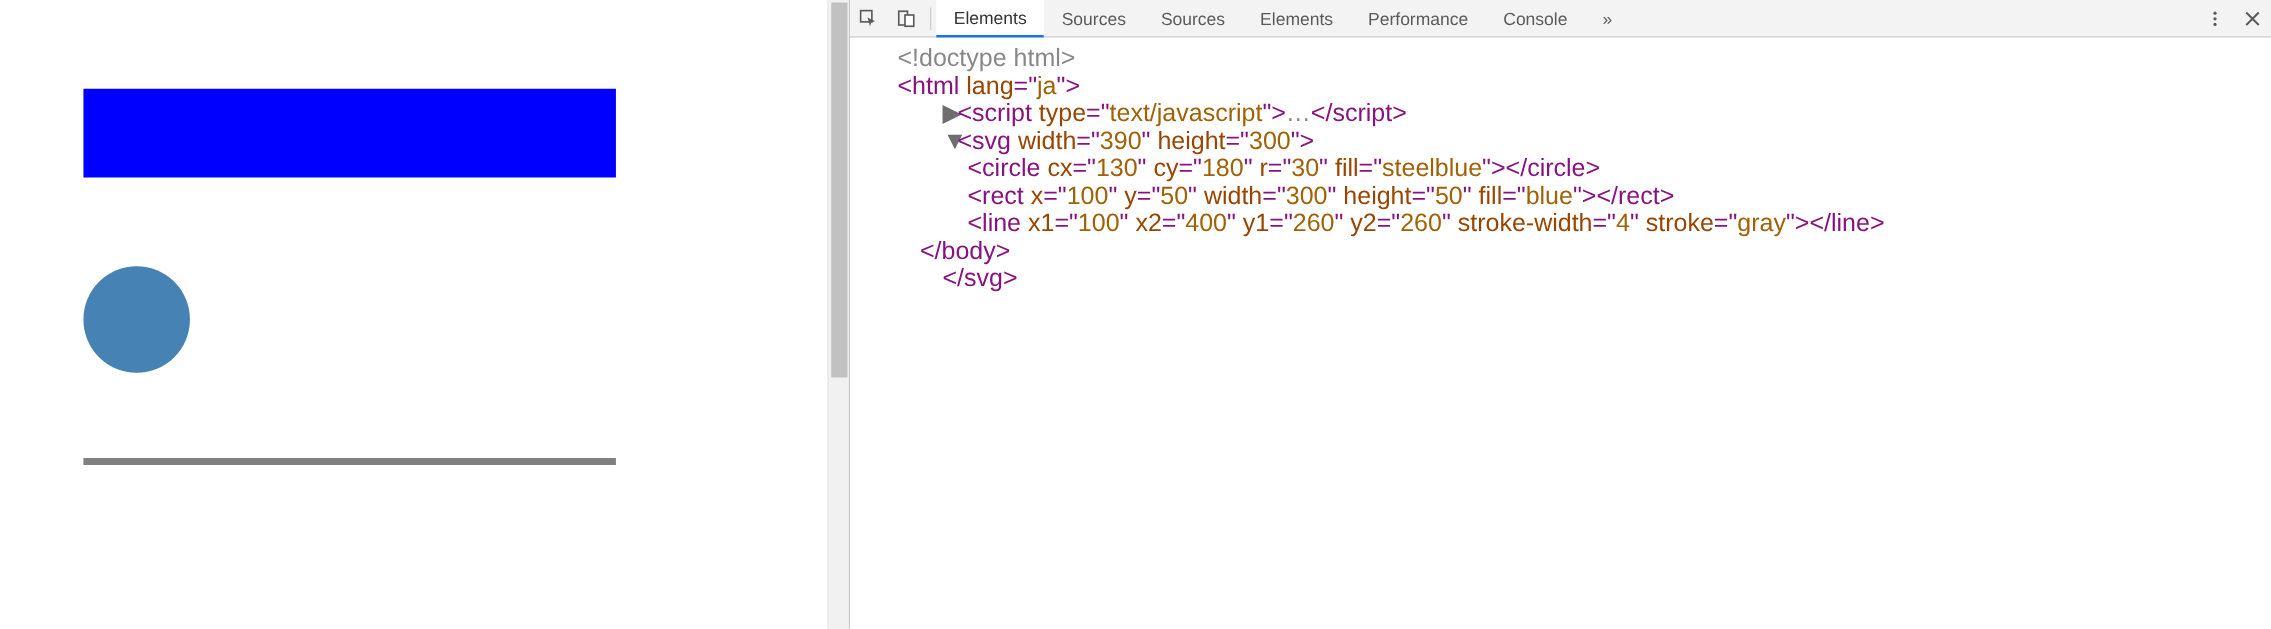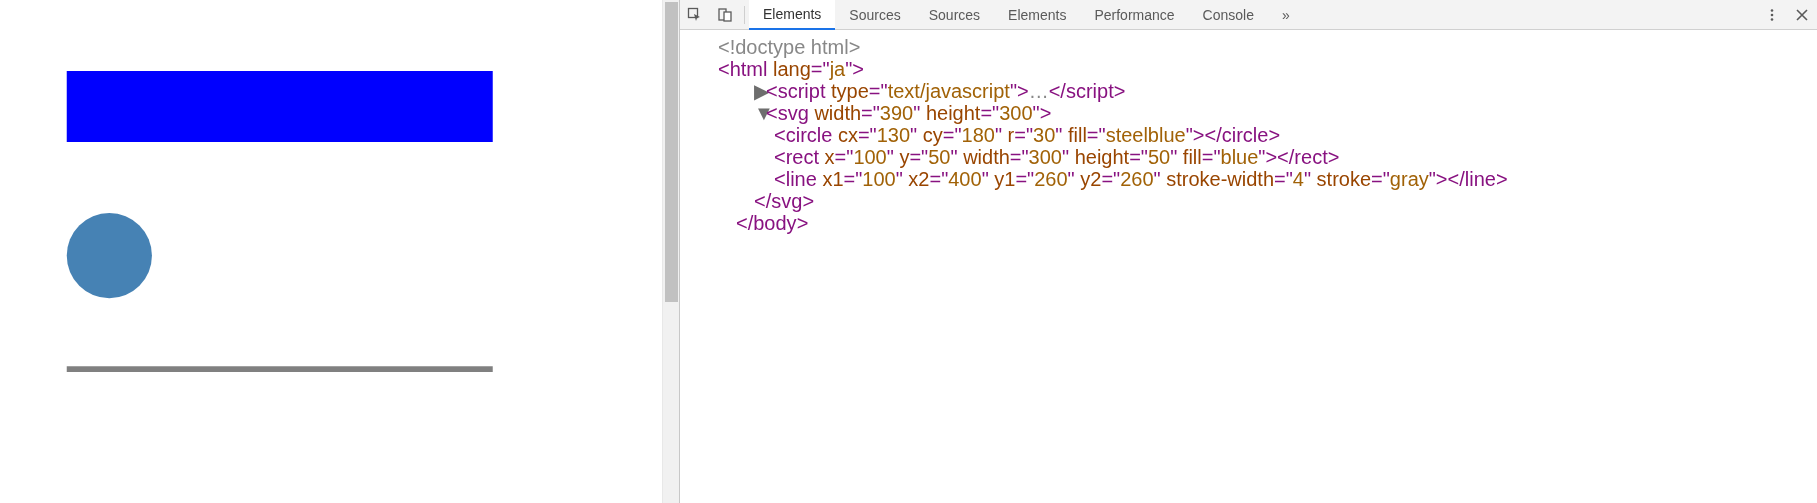--- a/index.html
+++ b/index.html
@@ -183,18 +183,18 @@
     <div class="dom-line indent3"><span class="tri">▶</span><span class="t-punc">&lt;</span><span class="t-tag">script</span> <span class="t-attr">type</span><span class="t-punc">="</span><span class="t-val">text/javascript</span><span class="t-punc">"&gt;</span><span class="t-gray">…</span><span class="t-punc">&lt;/</span><span class="t-tag">script</span><span class="t-punc">&gt;</span></div>
 
     <div class="dom-line indent3"><span class="tri">▼</span><span class="t-punc">&lt;</span><span class="t-tag">svg</span> <span class="t-attr">width</span><span class="t-punc">="</span><span class="t-val">390</span><span class="t-punc">"</span> <span class="t-attr">height</span><span class="t-punc">="</span><span class="t-val">300</span><span class="t-punc">"&gt;</span></div>
 
     <div class="dom-line indent4"><span class="t-punc">&lt;</span><span class="t-tag">circle</span> <span class="t-attr">cx</span><span class="t-punc">="</span><span class="t-val">130</span><span class="t-punc">"</span> <span class="t-attr">cy</span><span class="t-punc">="</span><span class="t-val">180</span><span class="t-punc">"</span> <span class="t-attr">r</span><span class="t-punc">="</span><span class="t-val">30</span><span class="t-punc">"</span> <span class="t-attr">fill</span><span class="t-punc">="</span><span class="t-val">steelblue</span><span class="t-punc">"&gt;&lt;/</span><span class="t-tag">circle</span><span class="t-punc">&gt;</span></div>
 
     <div class="dom-line indent4"><span class="t-punc">&lt;</span><span class="t-tag">rect</span> <span class="t-attr">x</span><span class="t-punc">="</span><span class="t-val">100</span><span class="t-punc">"</span> <span class="t-attr">y</span><span class="t-punc">="</span><span class="t-val">50</span><span class="t-punc">"</span> <span class="t-attr">width</span><span class="t-punc">="</span><span class="t-val">300</span><span class="t-punc">"</span> <span class="t-attr">height</span><span class="t-punc">="</span><span class="t-val">50</span><span class="t-punc">"</span> <span class="t-attr">fill</span><span class="t-punc">="</span><span class="t-val">blue</span><span class="t-punc">"&gt;&lt;/</span><span class="t-tag">rect</span><span class="t-punc">&gt;</span></div>
 
     <div class="dom-line indent4"><span class="t-punc">&lt;</span><span class="t-tag">line</span> <span class="t-attr">x1</span><span class="t-punc">="</span><span class="t-val">100</span><span class="t-punc">"</span> <span class="t-attr">x2</span><span class="t-punc">="</span><span class="t-val">400</span><span class="t-punc">"</span> <span class="t-attr">y1</span><span class="t-punc">="</span><span class="t-val">260</span><span class="t-punc">"</span> <span class="t-attr">y2</span><span class="t-punc">="</span><span class="t-val">260</span><span class="t-punc">"</span> <span class="t-attr">stroke-width</span><span class="t-punc">="</span><span class="t-val">4</span><span class="t-punc">"</span> <span class="t-attr">stroke</span><span class="t-punc">="</span><span class="t-val">gray</span><span class="t-punc">"&gt;&lt;/</span><span class="t-tag">line</span><span class="t-punc">&gt;</span></div>
 
+    <div class="dom-line indent2"><span class="t-punc">&lt;/</span><span class="t-tag">body</span><span class="t-punc">&gt;</span></div>
+
     <div class="dom-line indent3"><span class="t-punc">&lt;/</span><span class="t-tag">svg</span><span class="t-punc">&gt;</span></div>
-
-    <div class="dom-line indent2"><span class="t-punc">&lt;/</span><span class="t-tag">body</span><span class="t-punc">&gt;</span></div>
 
   </div>
 </div>
 
 </body></html>

